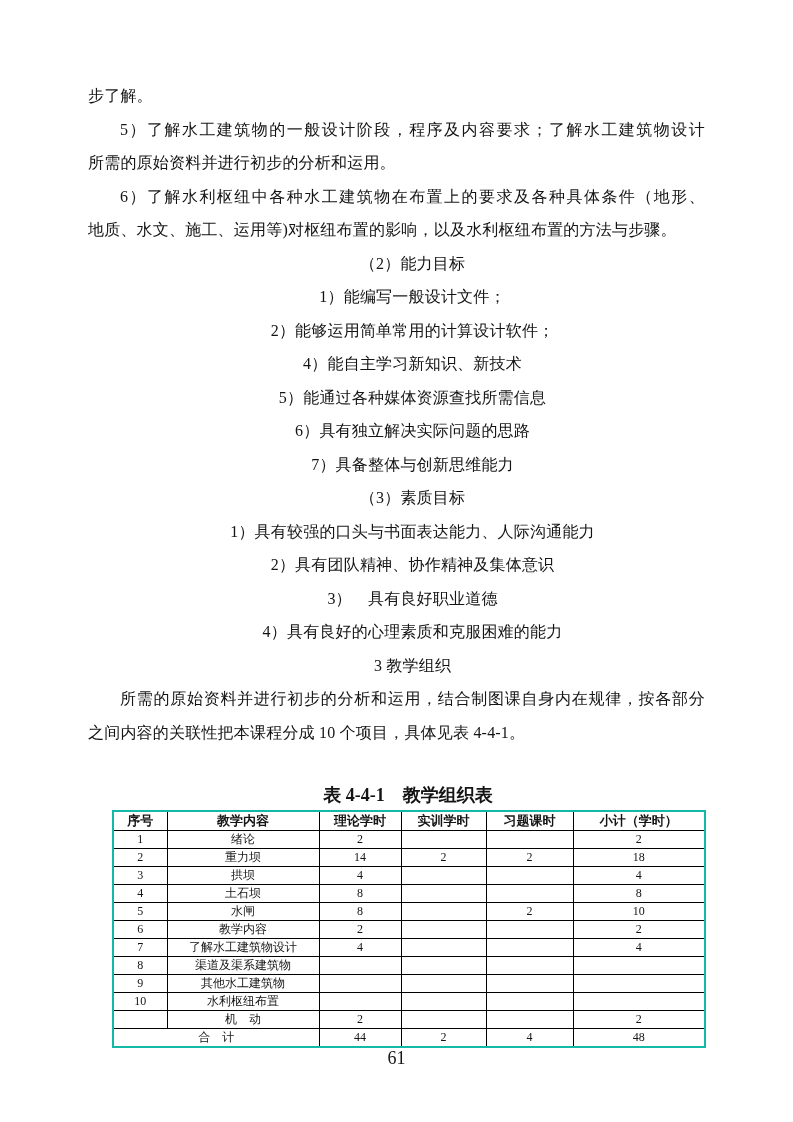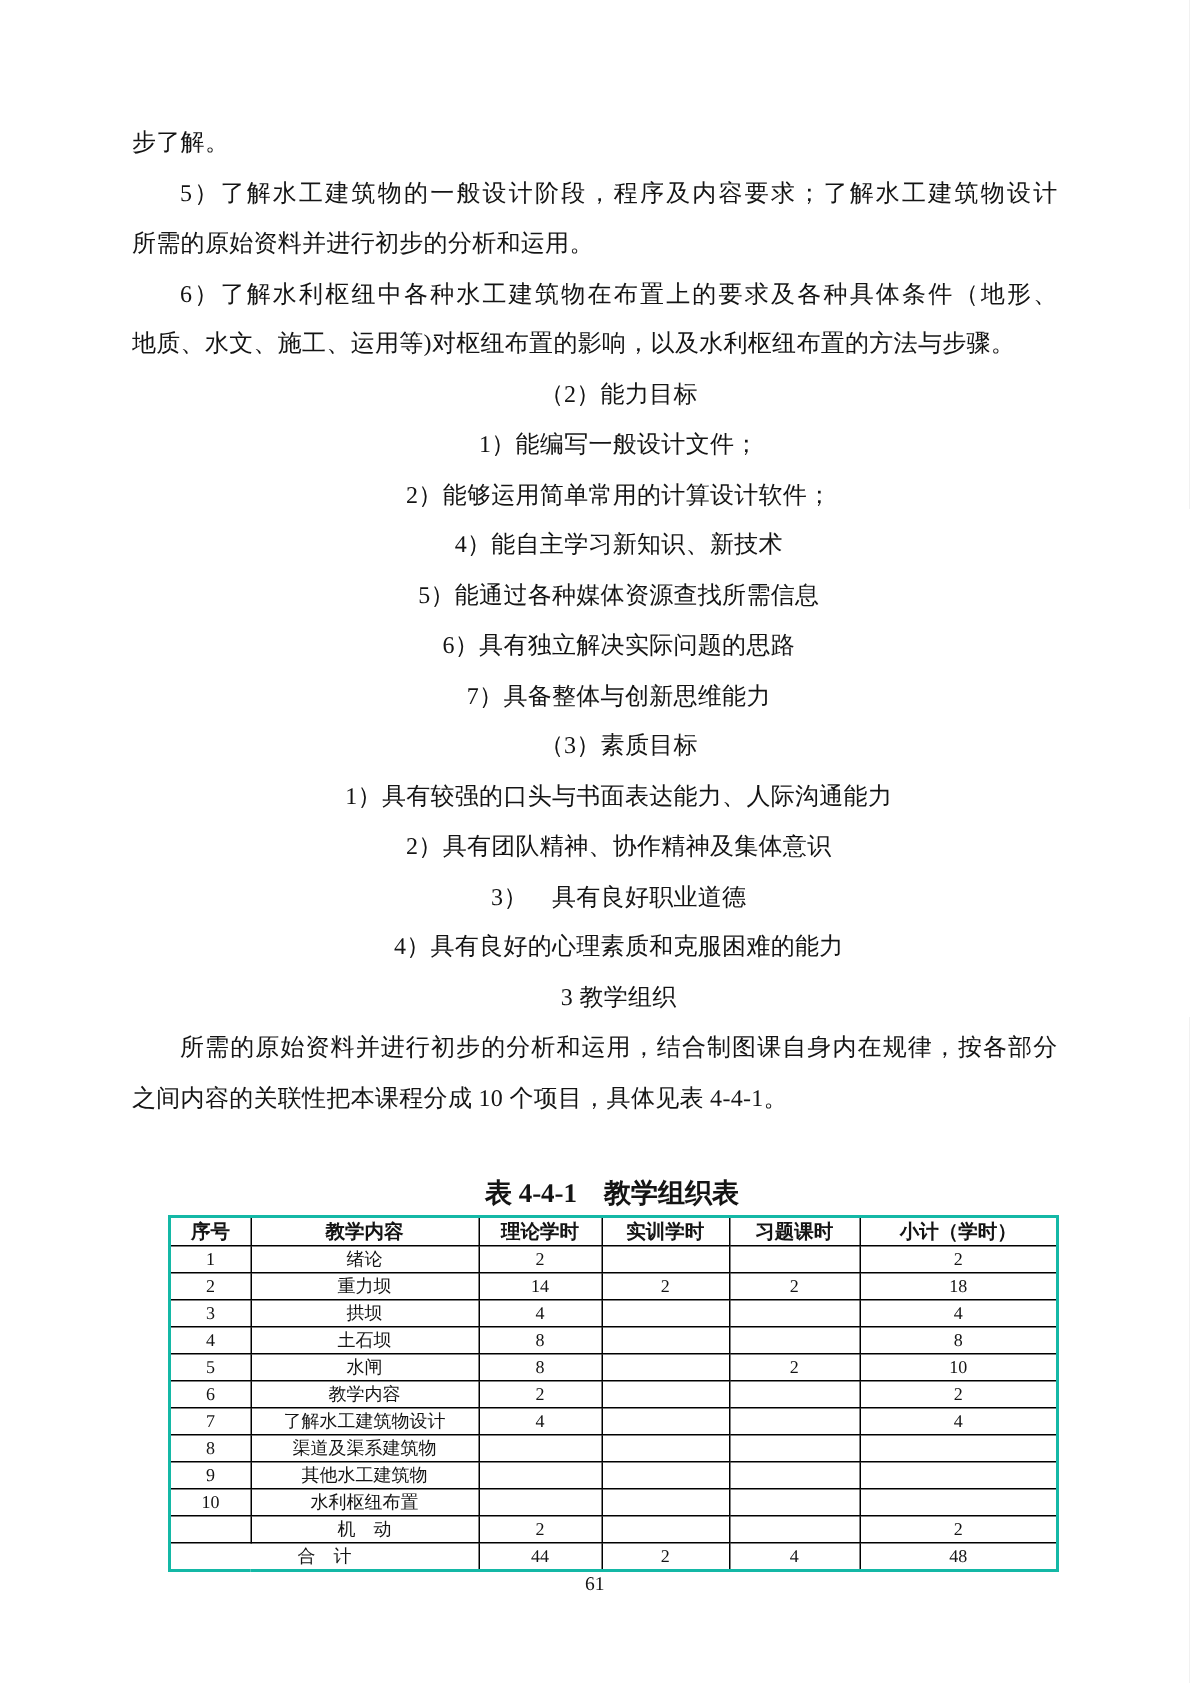--- a/index.html
+++ b/index.html
@@ -57,21 +57,21 @@
   }
   .org-table td{
     height:15px;
     font-size:12px;
     font-weight:normal;
   }
   .page-number{
     position:absolute;
     left:0; top:1048px; width:793px;
     text-align:center;
-    font-size:13px;
+    font-size:18px;
   }
 </style>
 </head>
 <body>
 
 <div class="page">
 
   <div class="body-text" id="body-lines">
       <div class="line">步了解。</div>
       <div class="line indent fill">5）了解水工建筑物的一般设计阶段，程序及内容要求；了解水工建筑物设计</div>

